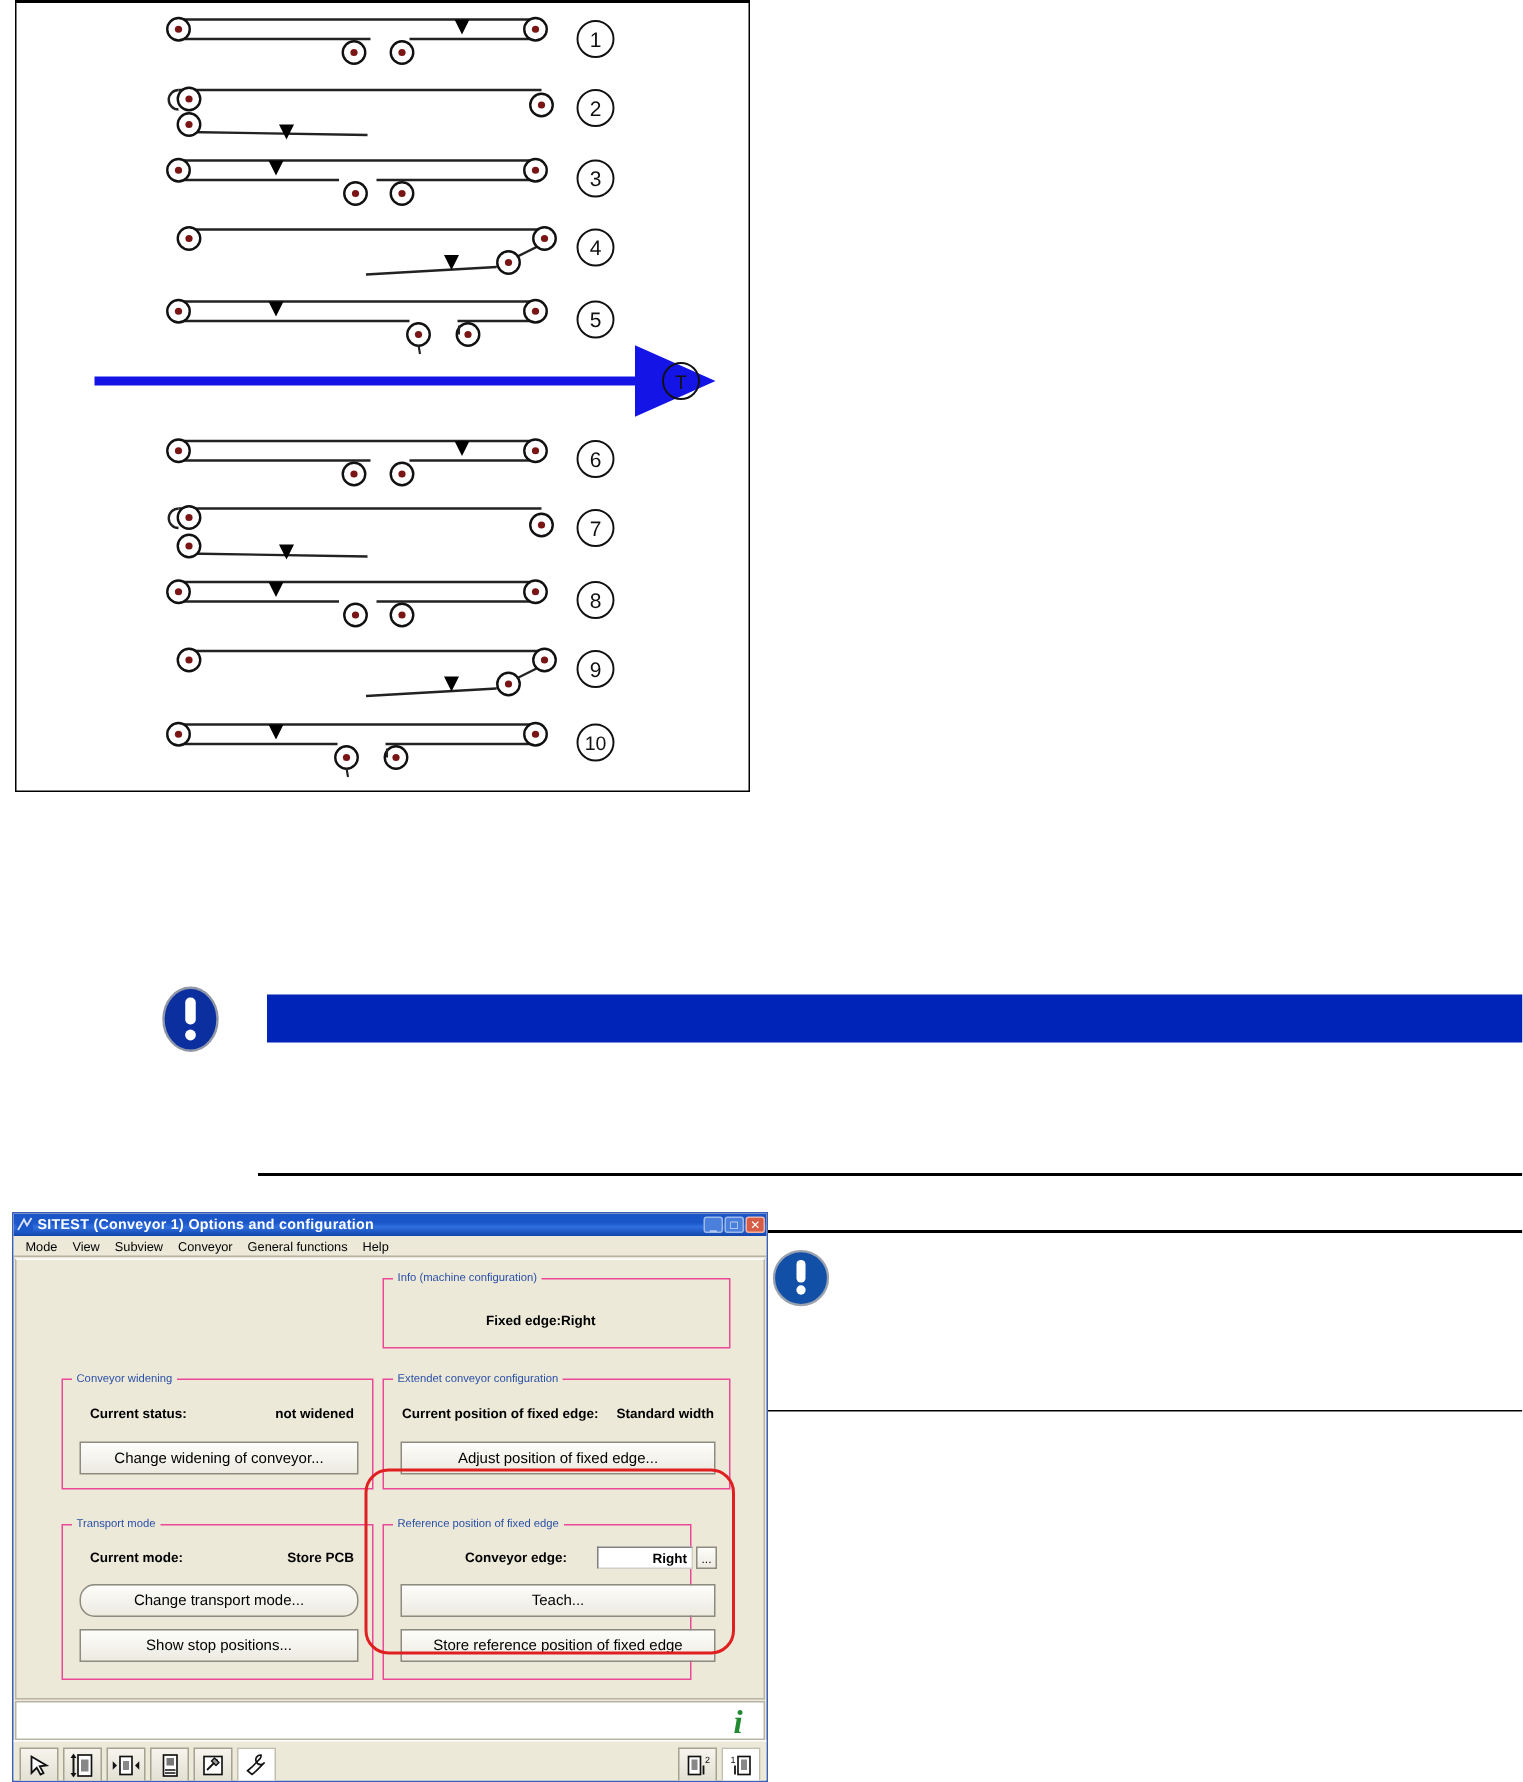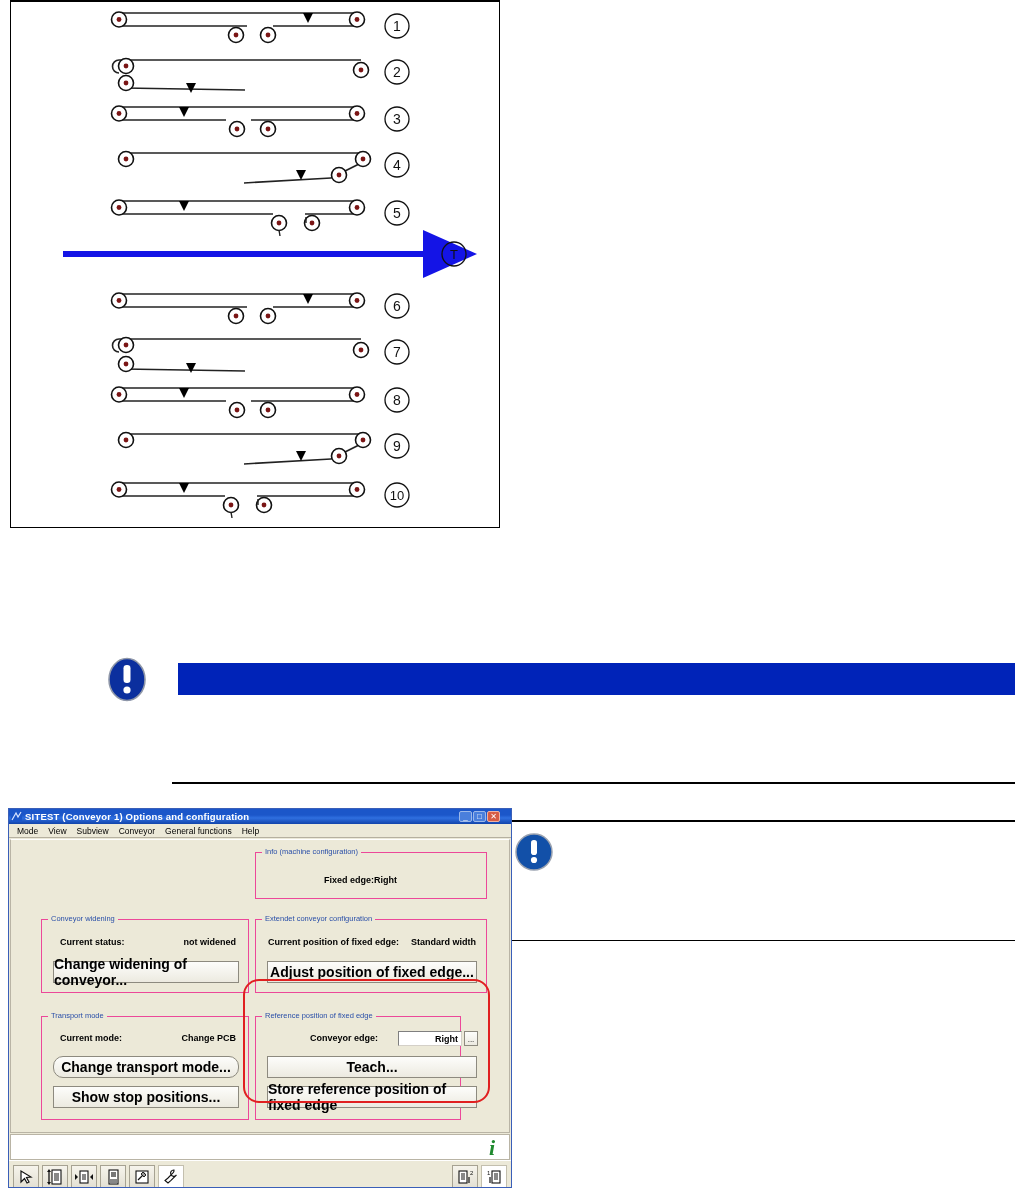--- a/index.html
+++ b/index.html
@@ -78,21 +78,21 @@
     left: 8px; top: 808px;
     width: 504px; height: 380px;
     border: 1px solid #3a5fb8;
     background: #ece9d8;
     overflow: hidden;
   }
   .titlebar {
     height: 15px;
     background: linear-gradient(to bottom,#1b56c9 0%, #1b56c9 40%, #2f6fe0 60%, #1144ab 100%);
     display: flex; align-items: center;
-    padding: 0 11px 0 2px;
+    padding: 0 1px 0 2px;
     color: #fff;
   }
   .titlebar .tb-icon {
     width: 11px; height: 11px;
     margin-right: 3px;
     flex: 0 0 auto;
   }
   .titlebar .tb-title {
     font-size: 9.5px;
     font-weight: bold;
@@ -161,22 +161,22 @@
     font-weight: bold;
     color: #000;
   }
   .kv .kv-label { white-space: nowrap; }
   .kv .kv-value { white-space: nowrap; }
 
   .winbtn {
     position: absolute;
     background: linear-gradient(to bottom,#fdfdfb,#eceae0);
     border: 1px solid #8d8a7f;
-    font-size: 14px;
-    font-weight: bold;
+    font-size: 10px;
+    font-weight: normal;
     color: #000;
     display: flex; align-items: center; justify-content: center;
     font-family: "Liberation Sans", sans-serif;
     cursor: default;
   }
 
   .textfield {
     position: absolute;
     background: #fff;
     border: 1px solid #7f7f7f;
@@ -499,21 +499,21 @@
           <span class="kv-label">Current position of fixed edge:</span>
           <span class="kv-value">Standard width</span>
         </div>
         <div class="winbtn" style="left:11px; top:41px; width:210px; height:22px;">Adjust position of fixed edge...</div>
       </div>
 
       <div class="groupbox" style="left:30px; top:176px; width:208px; height:104px;">
         <div class="gb-title">Transport mode</div>
         <div class="kv" style="left:18px; top:16px; width:176px; justify-content:space-between;">
           <span class="kv-label">Current mode:</span>
-          <span class="kv-value">Change PCB</span>
+          <span class="kv-value">Store PCB</span>
         </div>
         <div class="winbtn" style="left:11px; top:39px; width:186px; height:22px;border-radius:10px;">Change transport mode...</div>
         <div class="winbtn" style="left:11px; top:69px; width:186px; height:22px;">Show stop positions...</div>
       </div>
 
       <div class="groupbox" style="left:244px; top:176px; width:206px; height:104px;">
         <div class="gb-title">Reference position of fixed edge</div>
         <div class="kv" style="left:54px; top:16px;">
           <span class="kv-label">Conveyor edge:</span>
         </div>

